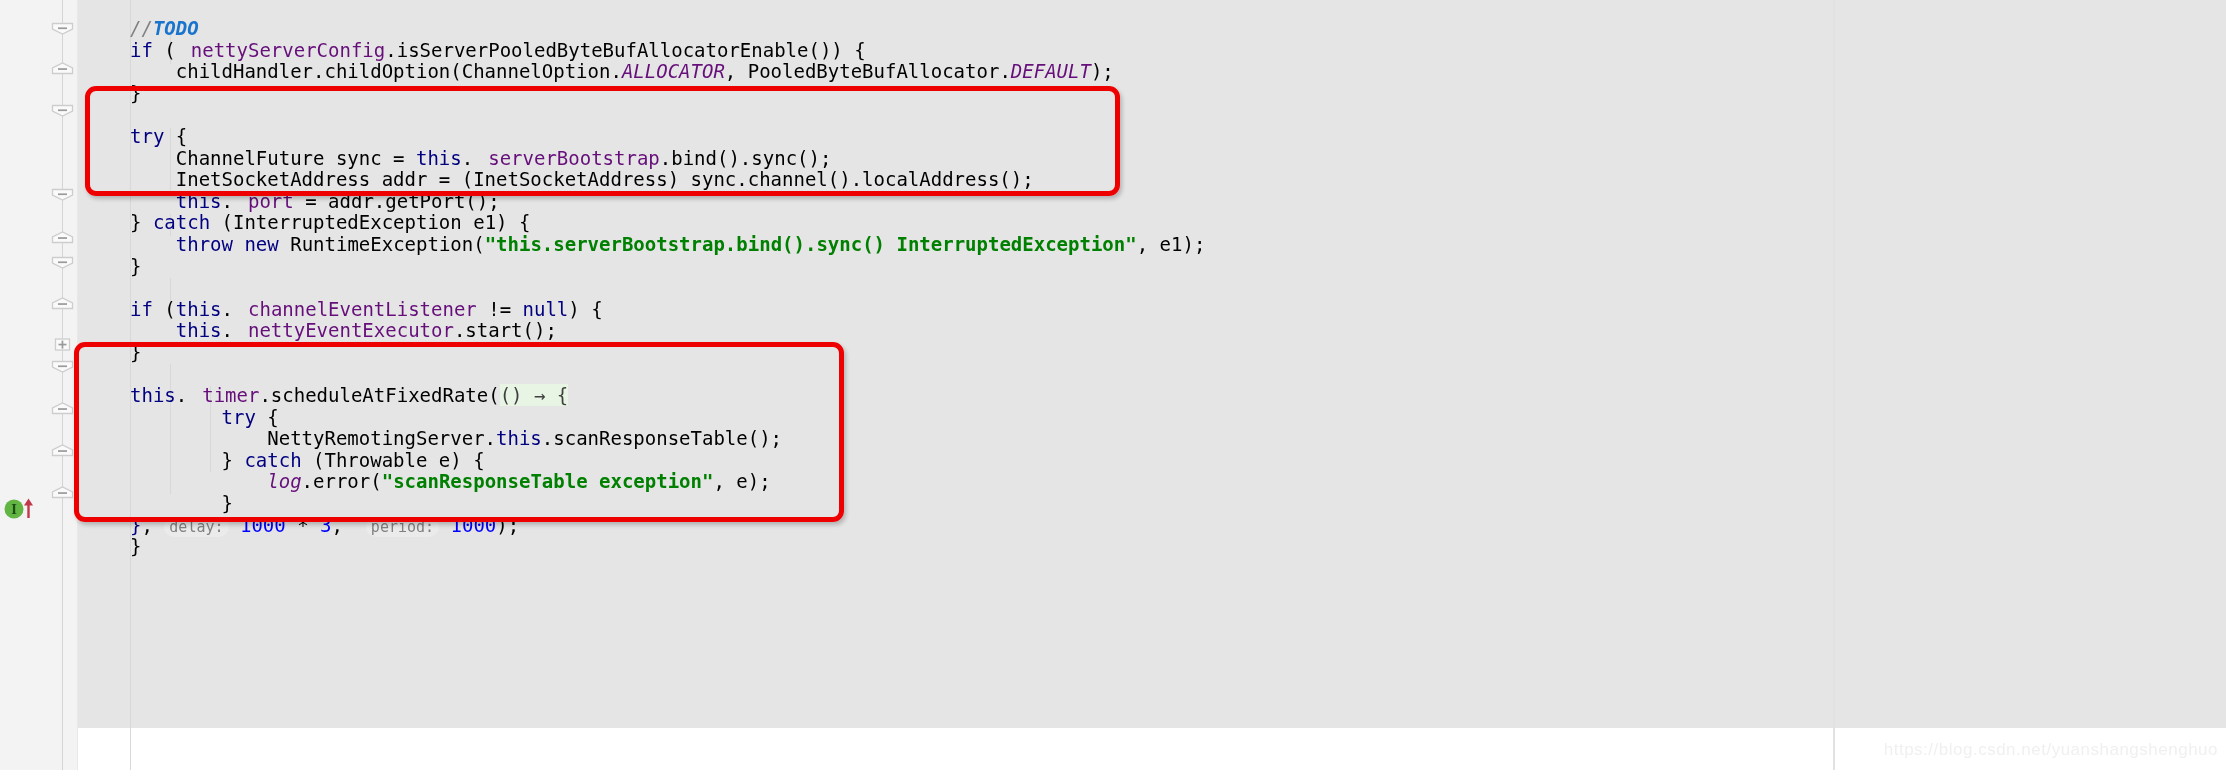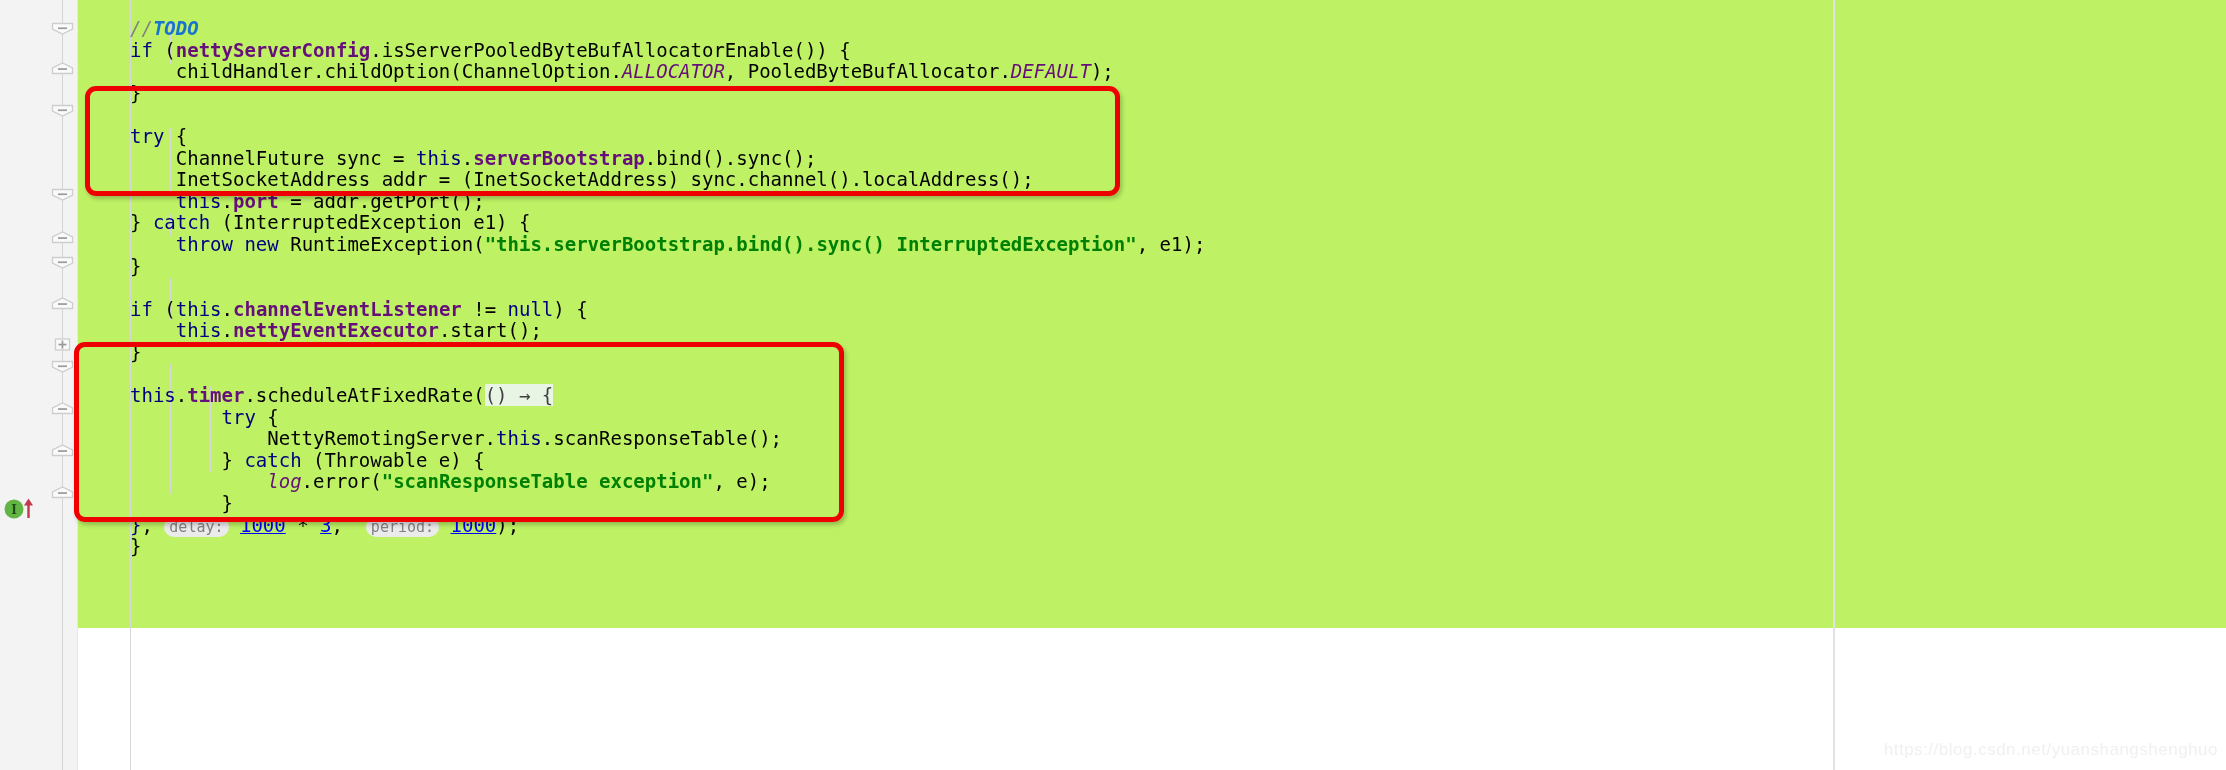--- a/index.html
+++ b/index.html
@@ -26,46 +26,46 @@
   .fold{
     position:absolute;left:51px;width:23px;height:13px;
   }
   .fold svg{display:block}
   
   #impl-marker{
     position:absolute;left:3px;top:496px;width:40px;height:24px;
   }
   
   #editor{
-    position:absolute;left:78px;top:0;right:0;height:628px;
-    background:#bef264;
+    position:absolute;left:78px;top:0;right:0;height:728px;
+    background:#e5e5e5;
   }
   #right-rule{
     position:absolute;left:1755px;top:0;width:2px;height:770px;
     background:#e2e2e4;
   }
   #code{
     position:absolute;left:52px;top:-1px;
     font-size:19px;
     line-height:21.6px;
     white-space:pre;
     color:#000000;
     letter-spacing:0px;
   }
   .ln{height:21.6px;display:block;}
   
   .guide{
     position:absolute;width:1px;background:#d8d8d8;
   }
   
   .kw    {color:#000080;font-weight:normal;}
-  .fld   {color:#660e7a;font-weight:bold;}
+  .fld   {color:#660e7a;font-weight:normal;margin-left:15px;}
   .sfld  {color:#660e7a;font-weight:normal;font-style:italic;}
   .str   {color:#008000;font-weight:bold;}
-  .num   {color:#0000ff;text-decoration:underline;}
+  .num   {color:#0000ff;}
   .cmt   {color:#808080;font-style:italic;}
   .todo  {color:#1874cd;font-weight:bold;font-style:italic;}
   .lam   {background:#e8f5e4;color:#404040;}
   .hint  {
     background:#ebebeb;color:#808080;
     font-size:15px;border-radius:10px;padding:1px 5px;
   }
   
   .annot{
     position:absolute;

